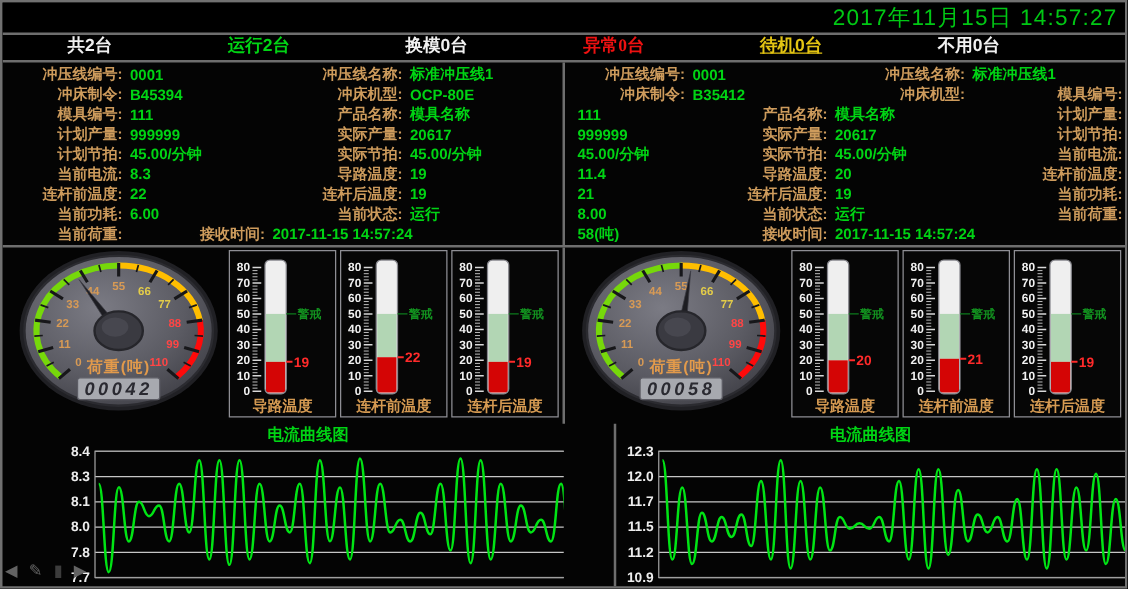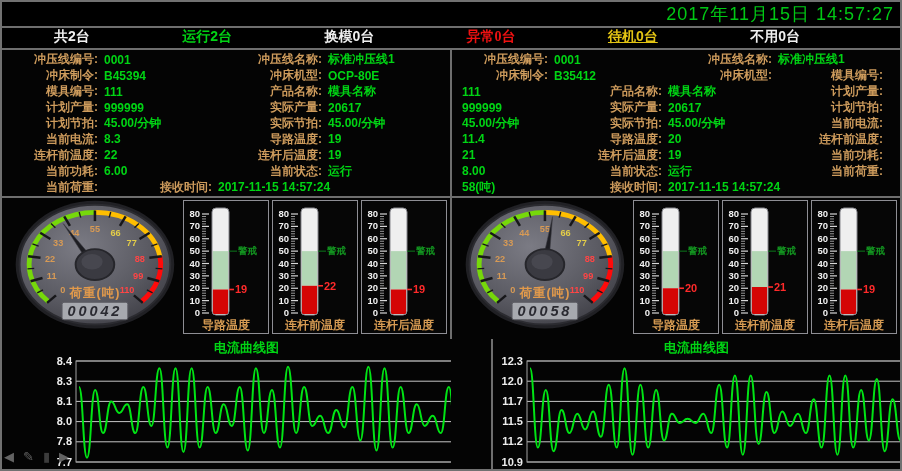--- a/index.html
+++ b/index.html
@@ -13,21 +13,21 @@
   .datetime{font-size:18px;font-weight:normal;letter-spacing:1px;color:#00c814;}
   .statusbar{height:20px;border-top:2px solid #6e6e6e;border-bottom:2px solid #6e6e6e;
     background:#000;display:flex;align-items:flex-start;justify-content:space-between;
     padding:0 100px 0 52px;gap:34px;}
   .status-item{font-size:14px;font-weight:bold;white-space:nowrap;}
   .section{display:flex;}
   .half{width:448px;box-sizing:border-box;overflow:hidden;}
   .half.right{border-left:2px solid #6e6e6e;}
   .info-section{height:146px;border-bottom:2px solid #6e6e6e;}
   .info-grid{display:grid;grid-template-columns:92px 114px 110px 1fr;
-    grid-auto-rows:15.9px;padding:2px 15px 0 4px;align-items:center;border-radius:31px;}
+    grid-auto-rows:15.9px;padding:2px 0 0 4px;align-items:center;border-radius:31px;}
   .info-grid .lbl{text-align:right;font-size:12px;font-weight:bold;color:#cd9b5c;white-space:nowrap;}
   .info-grid .val{padding-left:6px;font-size:12px;font-weight:bold;color:#00d414;white-space:nowrap;}
   .widgets-section{height:141px;}
   .widgets-half{display:flex;align-items:flex-start;}
   .gauge-wrap{margin:0 0 0 4px;}
   .thermo{width:84px;height:132px;border:1px solid #8e8e94;margin:2px 0 0 3px;background:#060606;}
   .charts-section{height:132px;}
   .chart-half{display:flex;flex-direction:column;margin-left:40px;}
   .chart-title{height:17px;text-align:center;font-size:13px;font-weight:bold;color:#00d414;line-height:17px;}
   .chart-nav{position:absolute;left:2px;bottom:6px;display:flex;gap:9px;align-items:center;z-index:5;}

